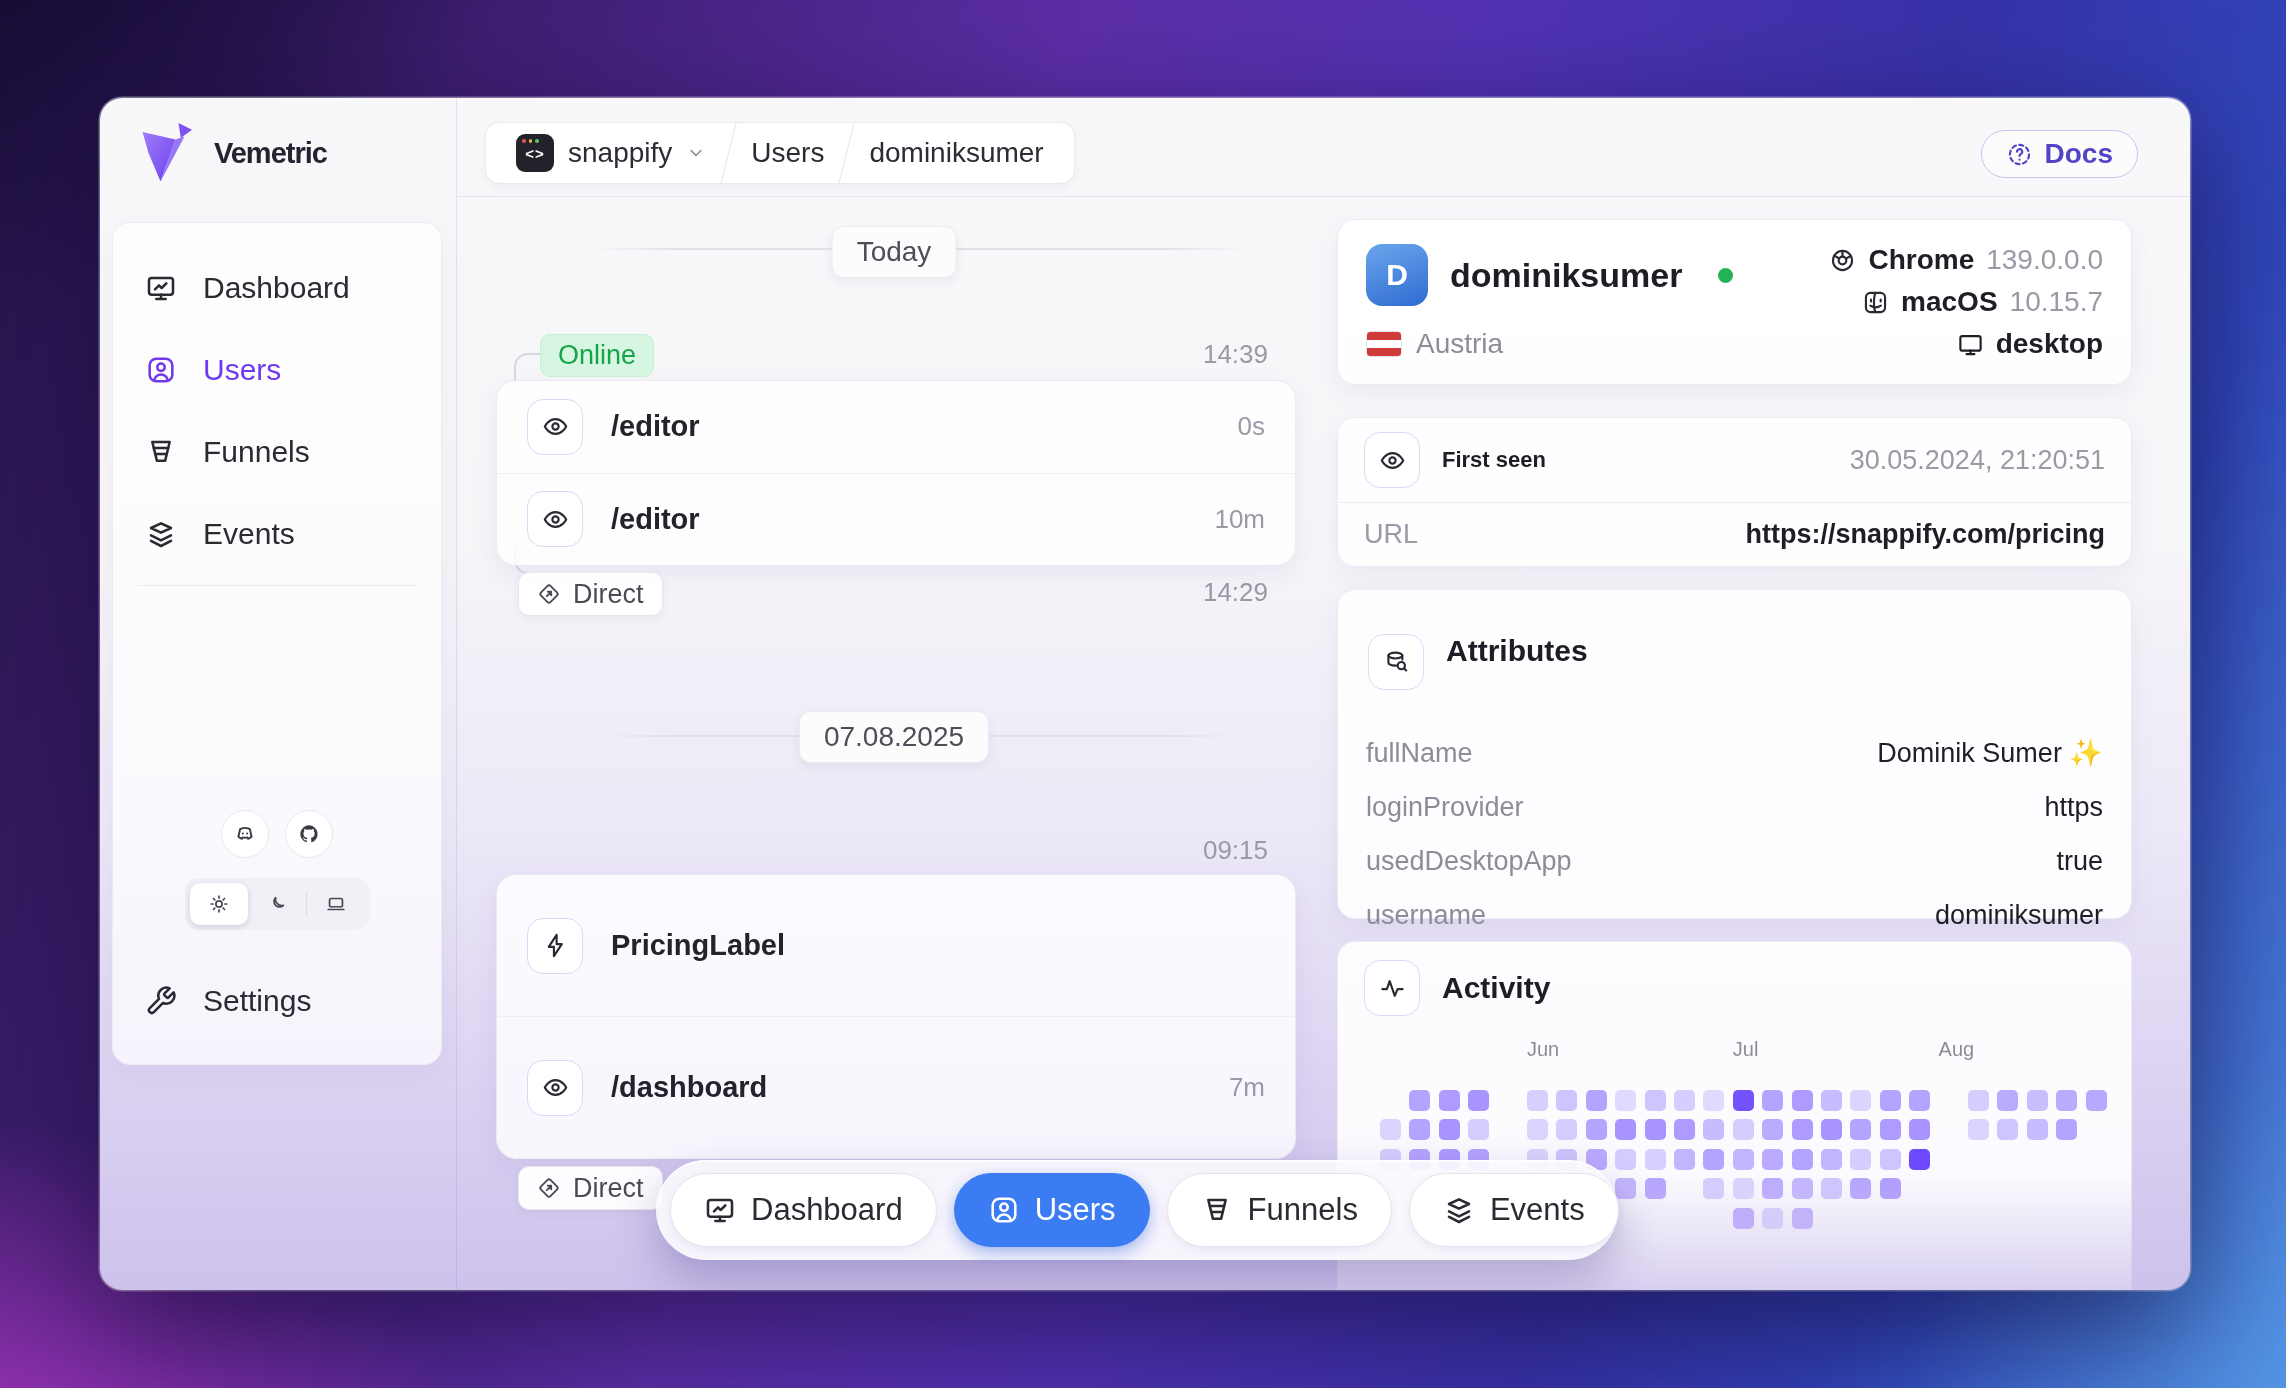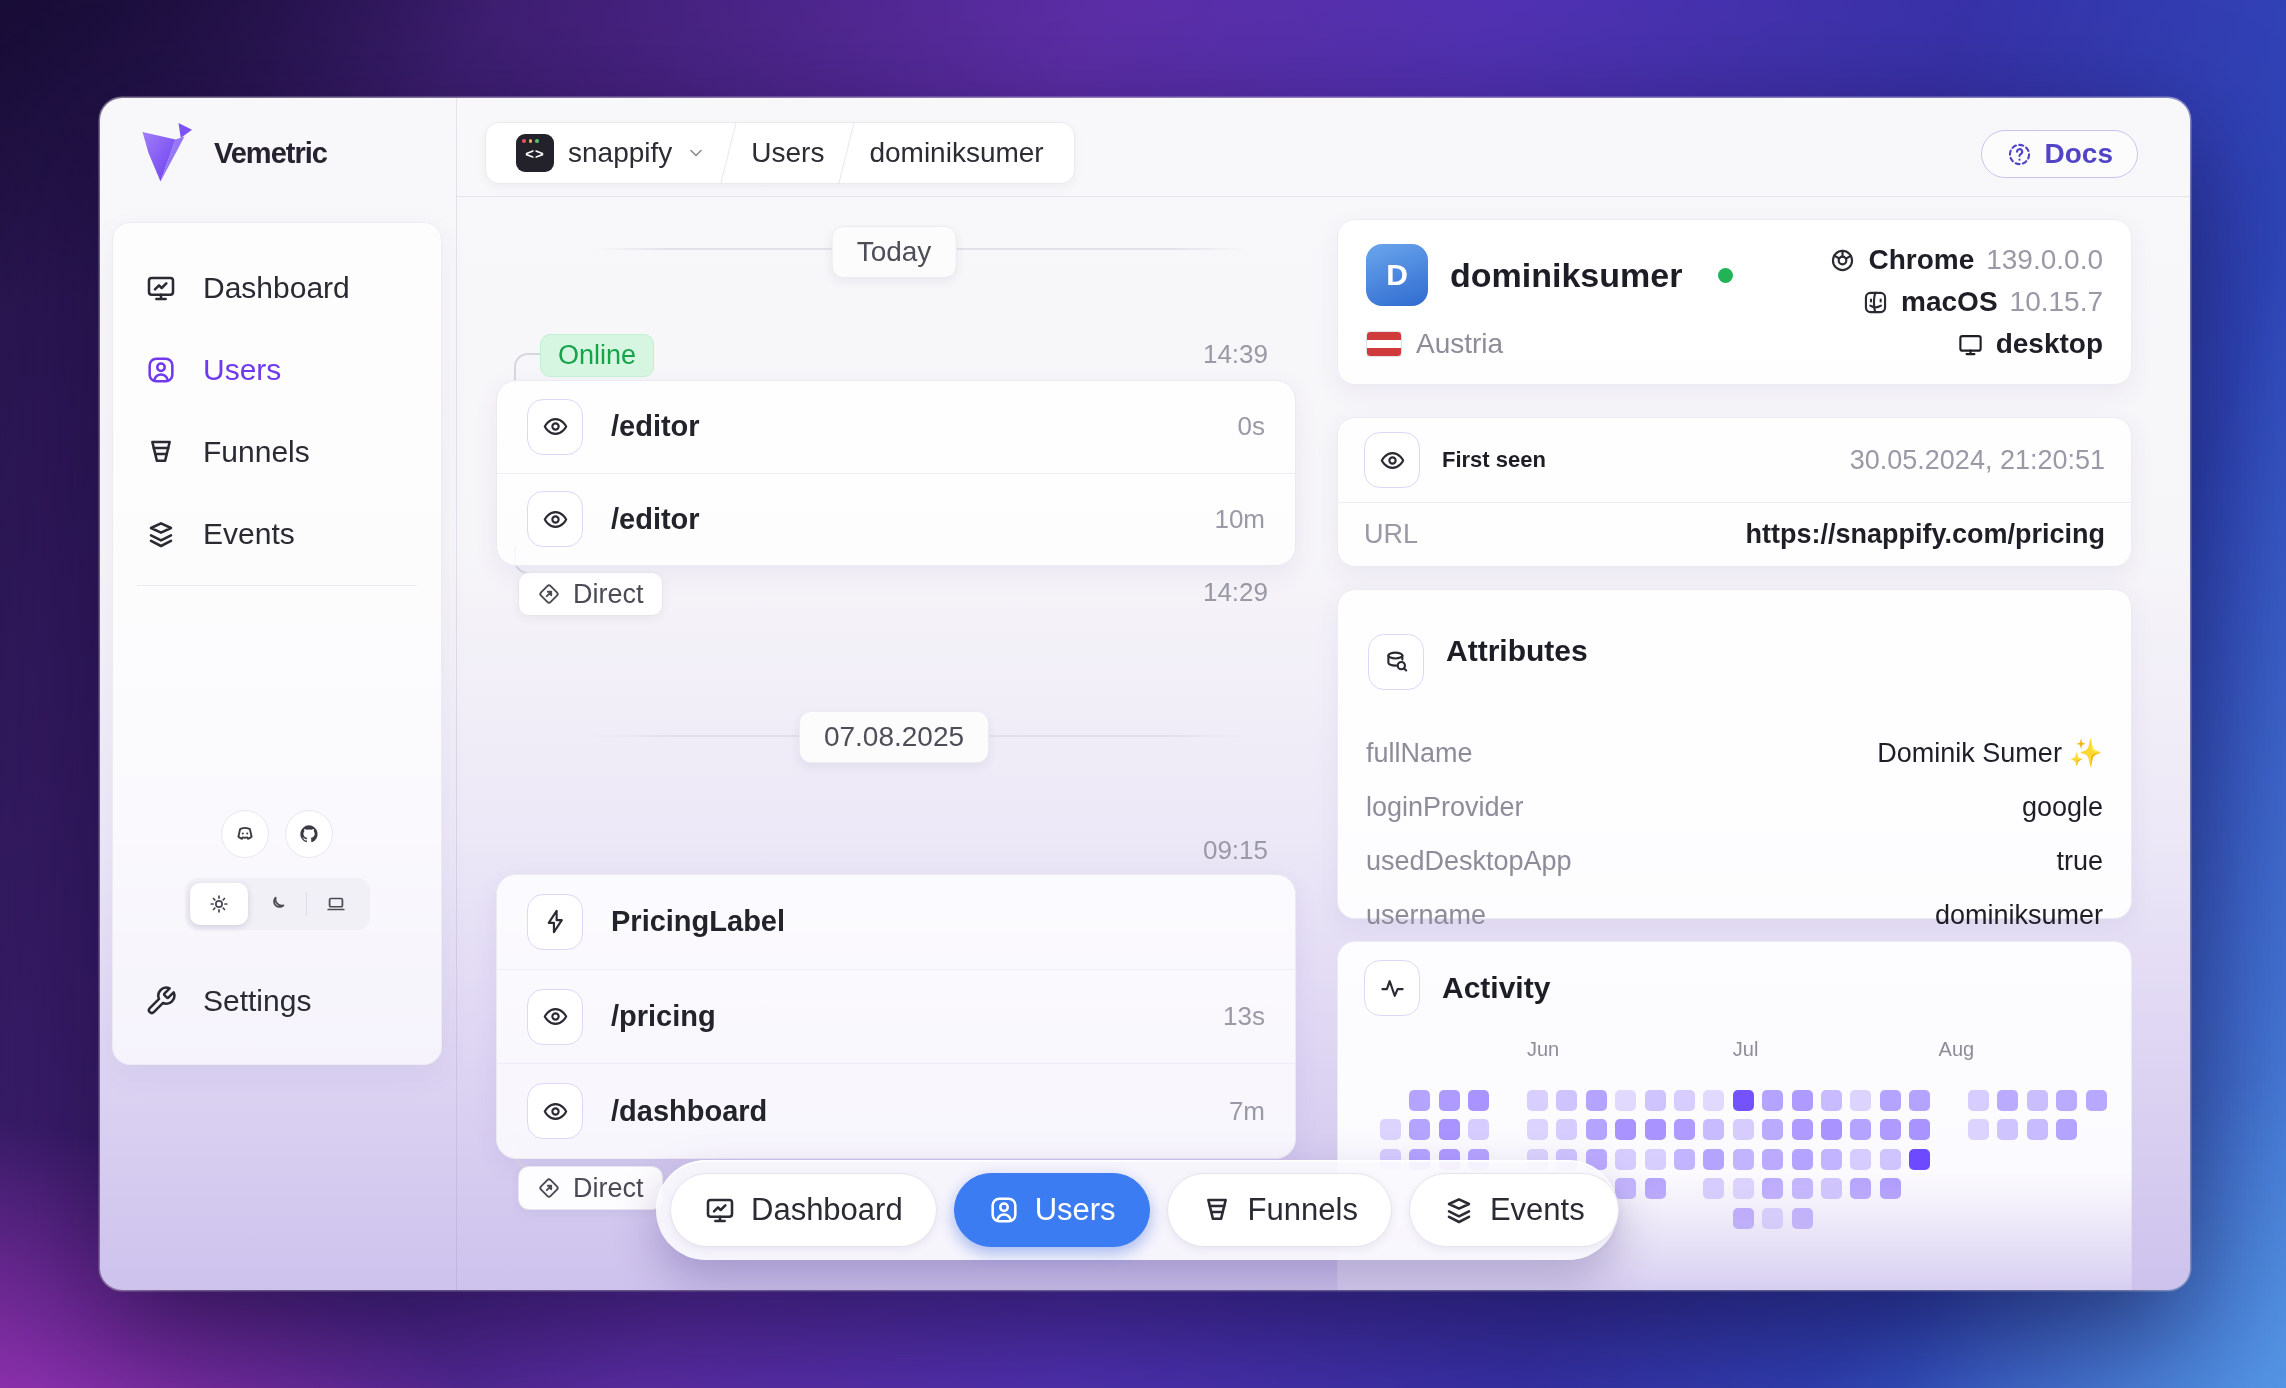--- a/index.html
+++ b/index.html
@@ -337,30 +337,20 @@
       <span class="t-label">PricingLabel</span>
       <span class="t-dur"></span>
     </div>
     <div class="t-row">
       <span class="chip">
           <svg viewBox="0 0 24 24" class="icon-stroke">
             <path d="M2.5 12s3.3-6.5 9.5-6.5S21.5 12 21.5 12s-3.3 6.5-9.5 6.5S2.5 12 2.5 12z"></path>
             <circle cx="12" cy="12" r="2.8"></circle>
           </svg>
         </span>
-      <span class="t-label">/pricing</span>
-      <span class="t-dur">13s</span>
-    </div>
-    <div class="t-row">
-      <span class="chip">
-          <svg viewBox="0 0 24 24" class="icon-stroke">
-            <path d="M2.5 12s3.3-6.5 9.5-6.5S21.5 12 21.5 12s-3.3 6.5-9.5 6.5S2.5 12 2.5 12z"></path>
-            <circle cx="12" cy="12" r="2.8"></circle>
-          </svg>
-        </span>
       <span class="t-label">/dashboard</span>
       <span class="t-dur">7m</span>
     </div>
   </div>
   <div class="conn down" style="left:414px; top:1040px; width:18px; height:30px;"></div>
   <div class="src-badge" style="top:1068px">
     <svg viewBox="0 0 24 24" class="icon-stroke">
         <rect x="5.2" y="5.2" width="13.6" height="13.6" rx="2.4" transform="rotate(45 12 12)"></rect>
         <path d="M9.8 14.2l4.4-4.4m-3.4 0h3.4v3.4"></path>
       </svg>
@@ -438,21 +428,21 @@
           </svg>
         </span>
       <span class="attr-title">Attributes</span>
     </div>
     <div class="attr-row">
       <span class="attr-k">fullName</span>
       <span class="attr-v">Dominik Sumer ✨</span>
     </div>
     <div class="attr-row">
       <span class="attr-k">loginProvider</span>
-      <span class="attr-v">google</span>
+      <span class="attr-v">https</span>
     </div>
     <div class="attr-row">
       <span class="attr-k">usedDesktopApp</span>
       <span class="attr-v">true</span>
     </div>
     <div class="attr-row">
       <span class="attr-k">username</span>
       <span class="attr-v">dominiksumer</span>
     </div>
   </div>

